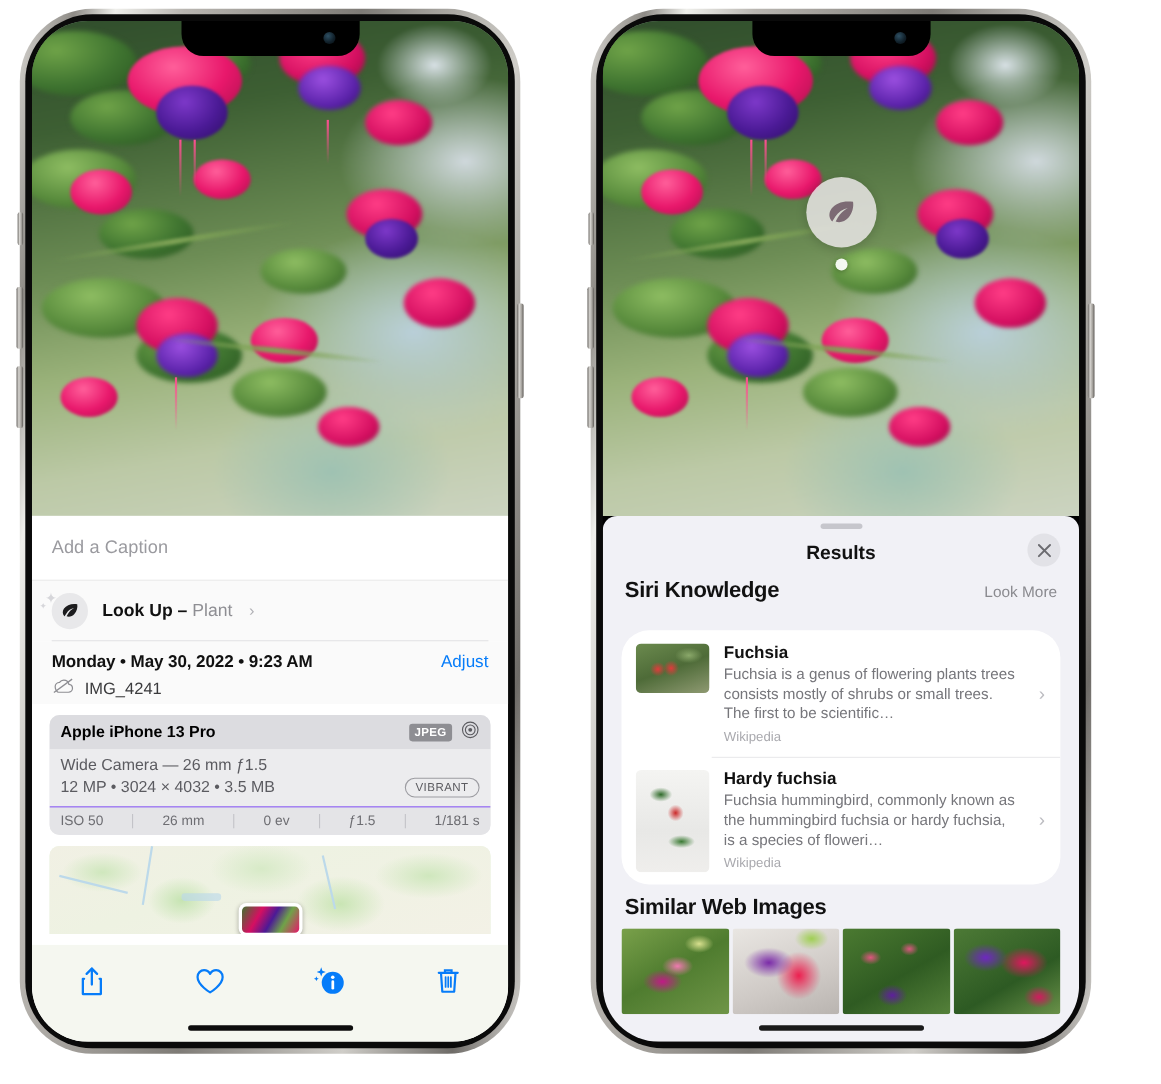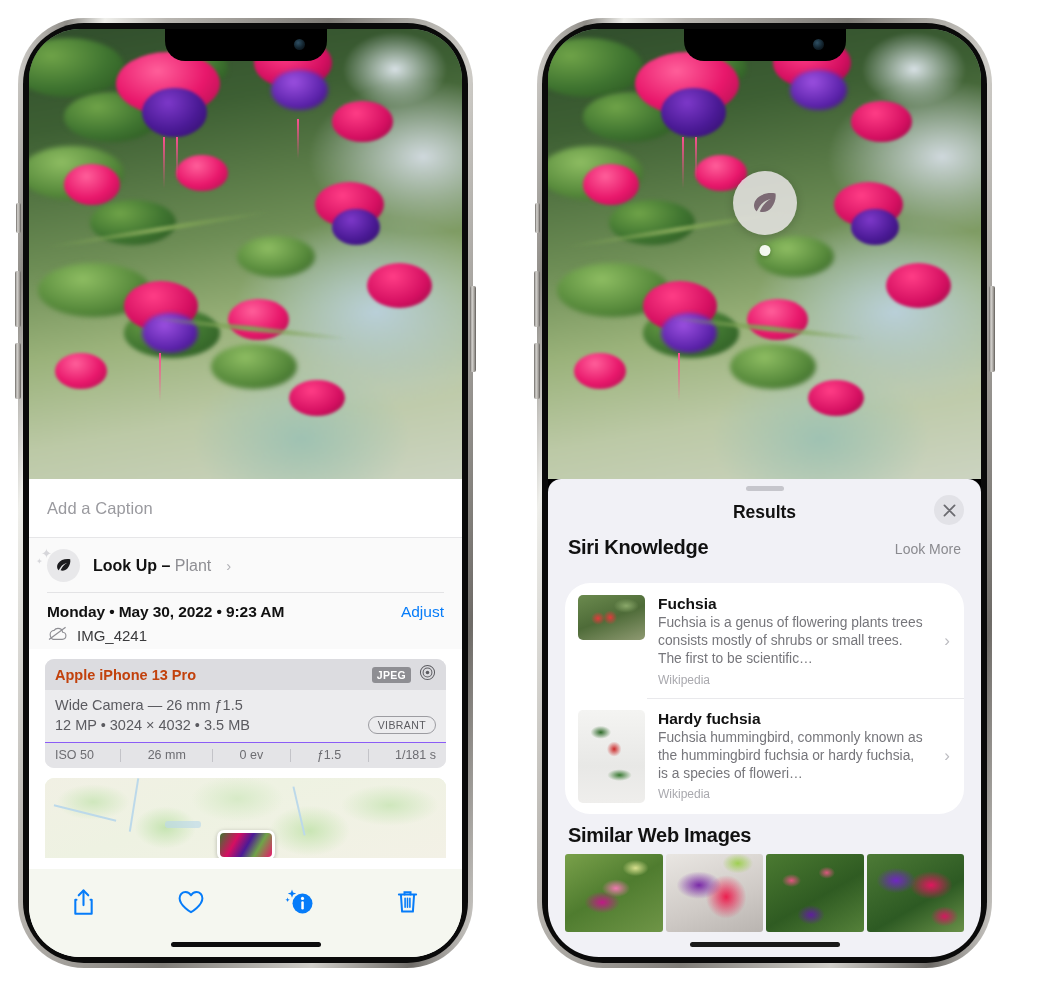--- a/index.html
+++ b/index.html
@@ -1,20 +1,20 @@
 <!DOCTYPE html>
 <html><head>
 <meta charset="utf-8">
 <style>
   html,body{margin:0;padding:0;background:#ffffff;}
   body{width:1055px;height:985px;font-family:"Liberation Sans",sans-serif;-webkit-font-smoothing:antialiased;}
   #stage{position:relative;width:1055px;height:985px;overflow:hidden;}
 
   
-  .phone{position:absolute;top:18px;width:455px;height:950px;border-radius:66px;
+  .phone{position:absolute;top:8px;width:455px;height:950px;border-radius:66px;
          background:linear-gradient(100deg,#d8d6d2 0%,#8e8b86 8%,#efefeb 14%,#b9b6b1 24%,#7e7b76 50%,#cfcdc8 74%,#6e6b67 90%,#d4d2ce 100%);
          padding:0;box-sizing:border-box;}
   .phone.left{left:18px;}
   .phone.right{left:537px;}
   .bezel{position:absolute;left:5px;top:5px;right:5px;bottom:5px;border-radius:61px;background:#0a0a0a;}
   .screen{position:absolute;left:11px;top:11px;right:11px;bottom:11px;border-radius:51px;overflow:hidden;background:#000;}
   .notch{position:absolute;left:50%;transform:translateX(-50%);top:0;width:162px;height:32px;
          background:#000;border-bottom-left-radius:20px;border-bottom-right-radius:20px;z-index:40;}
   .notch .cam{position:absolute;right:22px;top:10px;width:11px;height:11px;border-radius:50%;
               background:radial-gradient(circle at 38% 34%,#2e4f63 0%,#12222c 55%,#050a0d 100%);}
@@ -65,21 +65,21 @@
 
   .meta-block{padding:10px 18px 4px;background:#fafafa;}
   .meta-line1{display:flex;align-items:baseline;justify-content:space-between;}
   .meta-date{font-size:15.5px;font-weight:700;color:#111;letter-spacing:-.1px;}
   .adjust{font-size:15.5px;color:#067cf9;}
   .meta-line2{display:flex;align-items:center;gap:9px;margin-top:5px;}
   .fname{font-size:15px;color:#3a3a3c;}
 
   .camcard{margin:10px 16px 0;border-radius:9px;overflow:hidden;background:#ececee;}
   .cc-head{display:flex;align-items:center;justify-content:space-between;height:31px;padding:0 10px;background:#dcdce0;}
-  .cc-model{font-size:14.5px;font-weight:700;color:#c2410c;}
+  .cc-model{font-size:14.5px;font-weight:700;color:#000000;}
   .cc-right{display:flex;align-items:center;gap:8px;}
   .jpeg{background:#8e8e93;color:#fff;font-size:10.5px;font-weight:700;border-radius:3px;padding:2px 5px;letter-spacing:.3px;}
   .cc-body{padding:7px 10px 8px;background:#ececee;}
   .cc-l1{font-size:14.5px;color:#5b5b60;}
   .cc-l2row{display:flex;align-items:center;justify-content:space-between;margin-top:3px;}
   .cc-l2{font-size:14.5px;color:#5b5b60;}
   .vibrant{border:1px solid #9c9ca1;border-radius:11px;font-size:10.5px;color:#5b5b60;padding:2px 9px;letter-spacing:.4px;}
   .cc-foot{display:flex;align-items:center;justify-content:space-between;padding:5px 10px 6px;background:#e4e4e7;border-top:1px solid #8b5cf6;}
   .cc-foot span.cell{font-size:12.5px;color:#6d6d72;}
   .vbar{width:1px;height:13px;background:#c3c3c8;}

